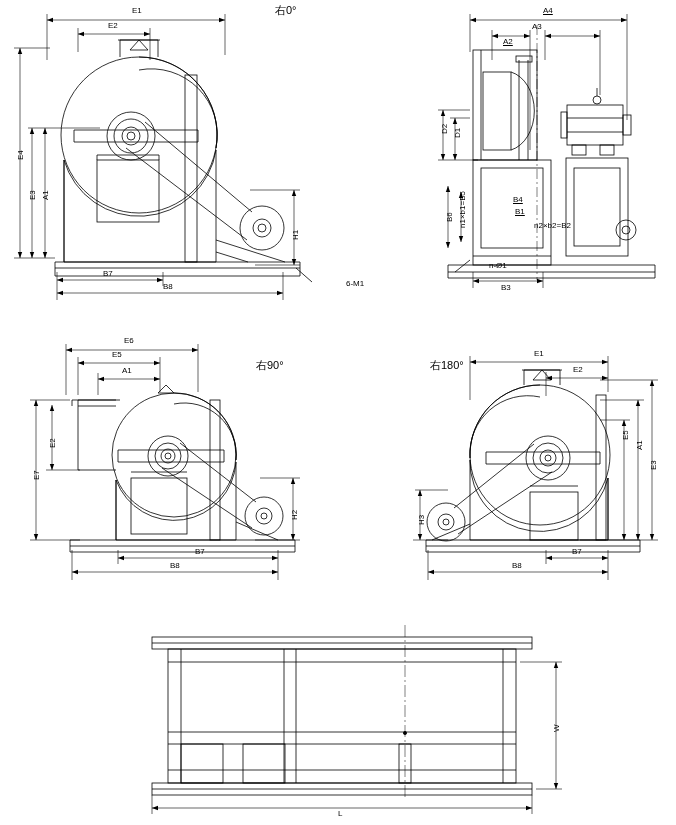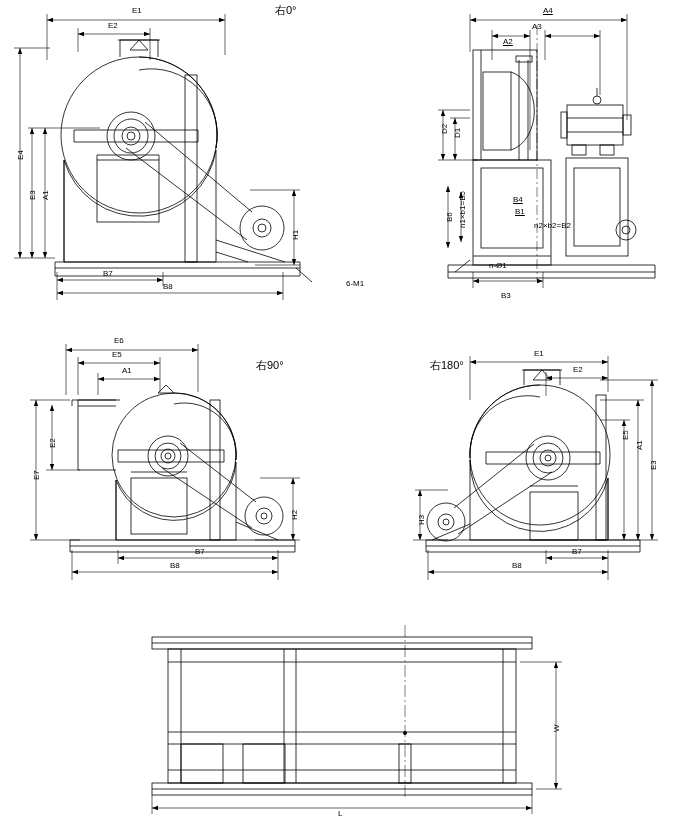--- a/index.html
+++ b/index.html
@@ -394,23 +394,23 @@
 <div class="lbl" style="left:503px;top:38px;text-decoration:underline;">A2</div>
 <div class="lbl" style="left:532px;top:23px;">A3</div>
 <div class="lbl v" style="left:441px;top:134px;transform:rotate(-90deg);">D2</div>
 <div class="lbl v" style="left:454px;top:138px;transform:rotate(-90deg);">D1</div>
 <div class="lbl v" style="left:446px;top:222px;transform:rotate(-90deg);">B6</div>
 <div class="lbl v" style="left:459px;top:228px;transform:rotate(-90deg);">n1×b1=B5</div>
 <div class="lbl" style="left:489px;top:222px;padding-left:45px;">n2×b2=B2</div>
 <div class="lbl" style="left:515px;top:208px;text-decoration:underline;">B1</div>
 <div class="lbl" style="left:513px;top:196px;text-decoration:underline;">B4</div>
 <div class="lbl" style="left:477px;top:262px;padding-left:12px;">n-Ø1</div>
-<div class="lbl" style="left:501px;top:292px;text-align:right;">B3</div>
-
-<div class="lbl" style="left:114px;top:337px;">E6</div>
+<div class="lbl" style="left:501px;top:284px;text-align:right;">B3</div>
+
+<div class="lbl" style="left:124px;top:337px;">E6</div>
 <div class="lbl" style="left:112px;top:351px;">E5</div>
 <div class="lbl" style="left:122px;top:367px;">A1</div>
 <div class="lbl v" style="left:33px;top:480px;transform:rotate(-90deg);">E7</div>
 <div class="lbl v" style="left:49px;top:448px;transform:rotate(-90deg);">E2</div>
 <div class="lbl v" style="left:291px;top:520px;transform:rotate(-90deg);">H2</div>
 <div class="lbl" style="left:195px;top:548px;">B7</div>
 <div class="lbl" style="left:170px;top:562px;">B8</div>
 <div class="lbl b" style="left:256px;top:361px;">右90°</div>
 
 <div class="lbl" style="left:534px;top:350px;">E1</div>

